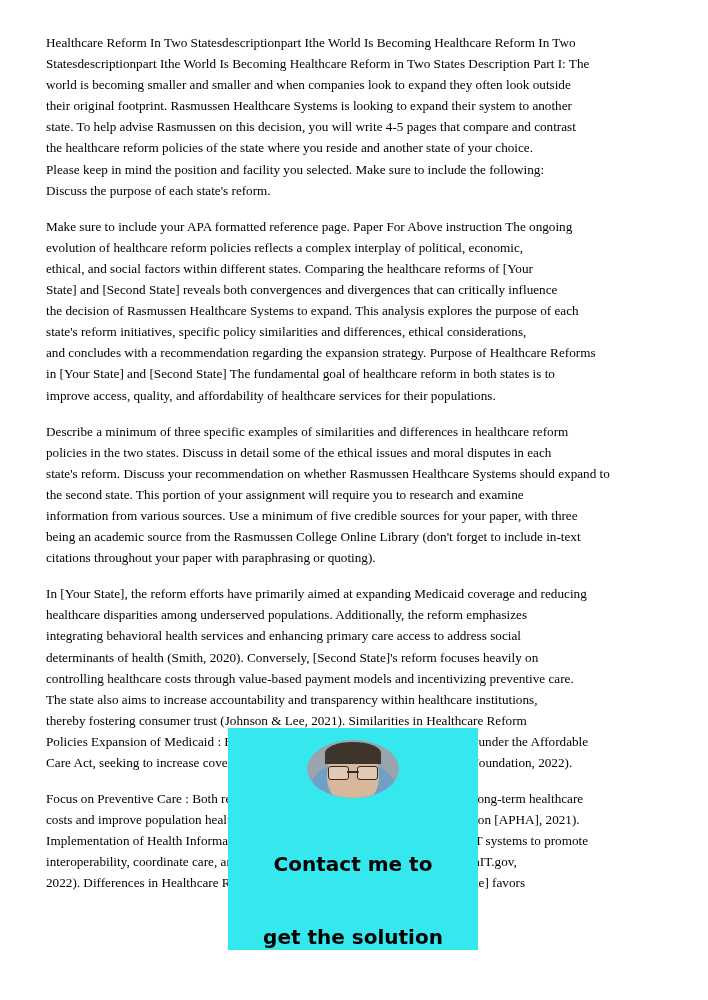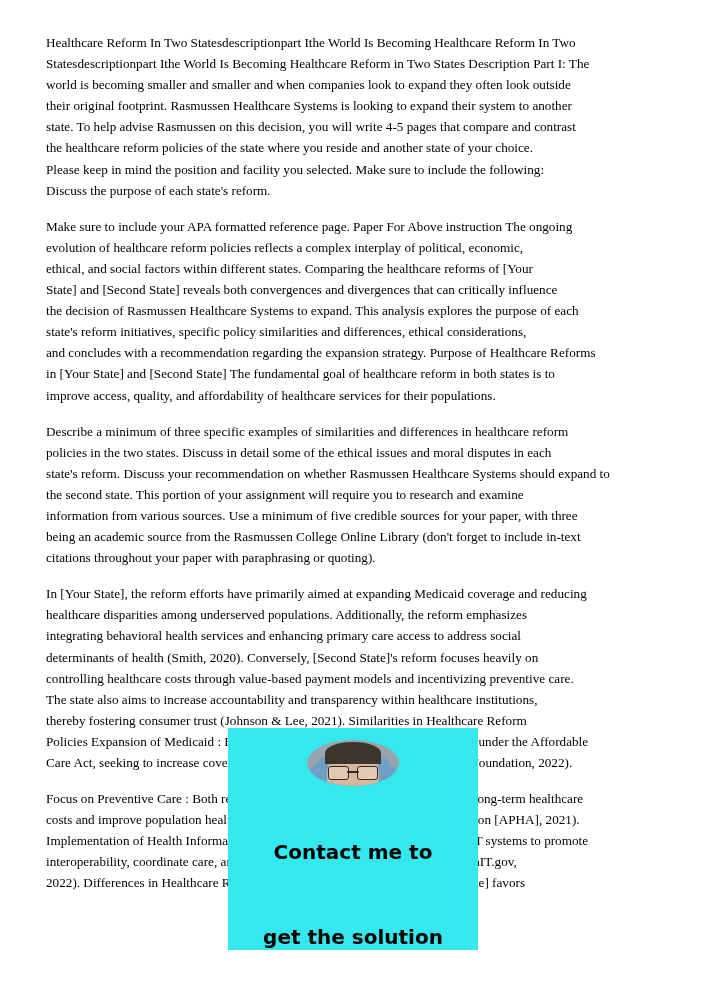--- a/index.html
+++ b/index.html
@@ -149,21 +149,21 @@
     background: #1f3c63;
     clip-path: polygon(50% 0, 100% 22%, 75% 100%, 25% 100%, 0 22%);
   }
   .overlay-line {
     font-family: "DejaVu Sans", sans-serif;
     font-weight: bold;
     font-size: 20px;
     line-height: 25px;
     color: #000000;
     text-align: center;
-    margin-top: 16px;
+    margin-top: 4px;
   }
   .overlay-line.first { margin-top: 10px; }
   .overlay-email {
     font-family: "Liberation Serif", serif;
     font-weight: bold;
     font-size: 20px;
     line-height: 26px;
     color: #000000;
     text-align: center;
     margin-top: 8px;

